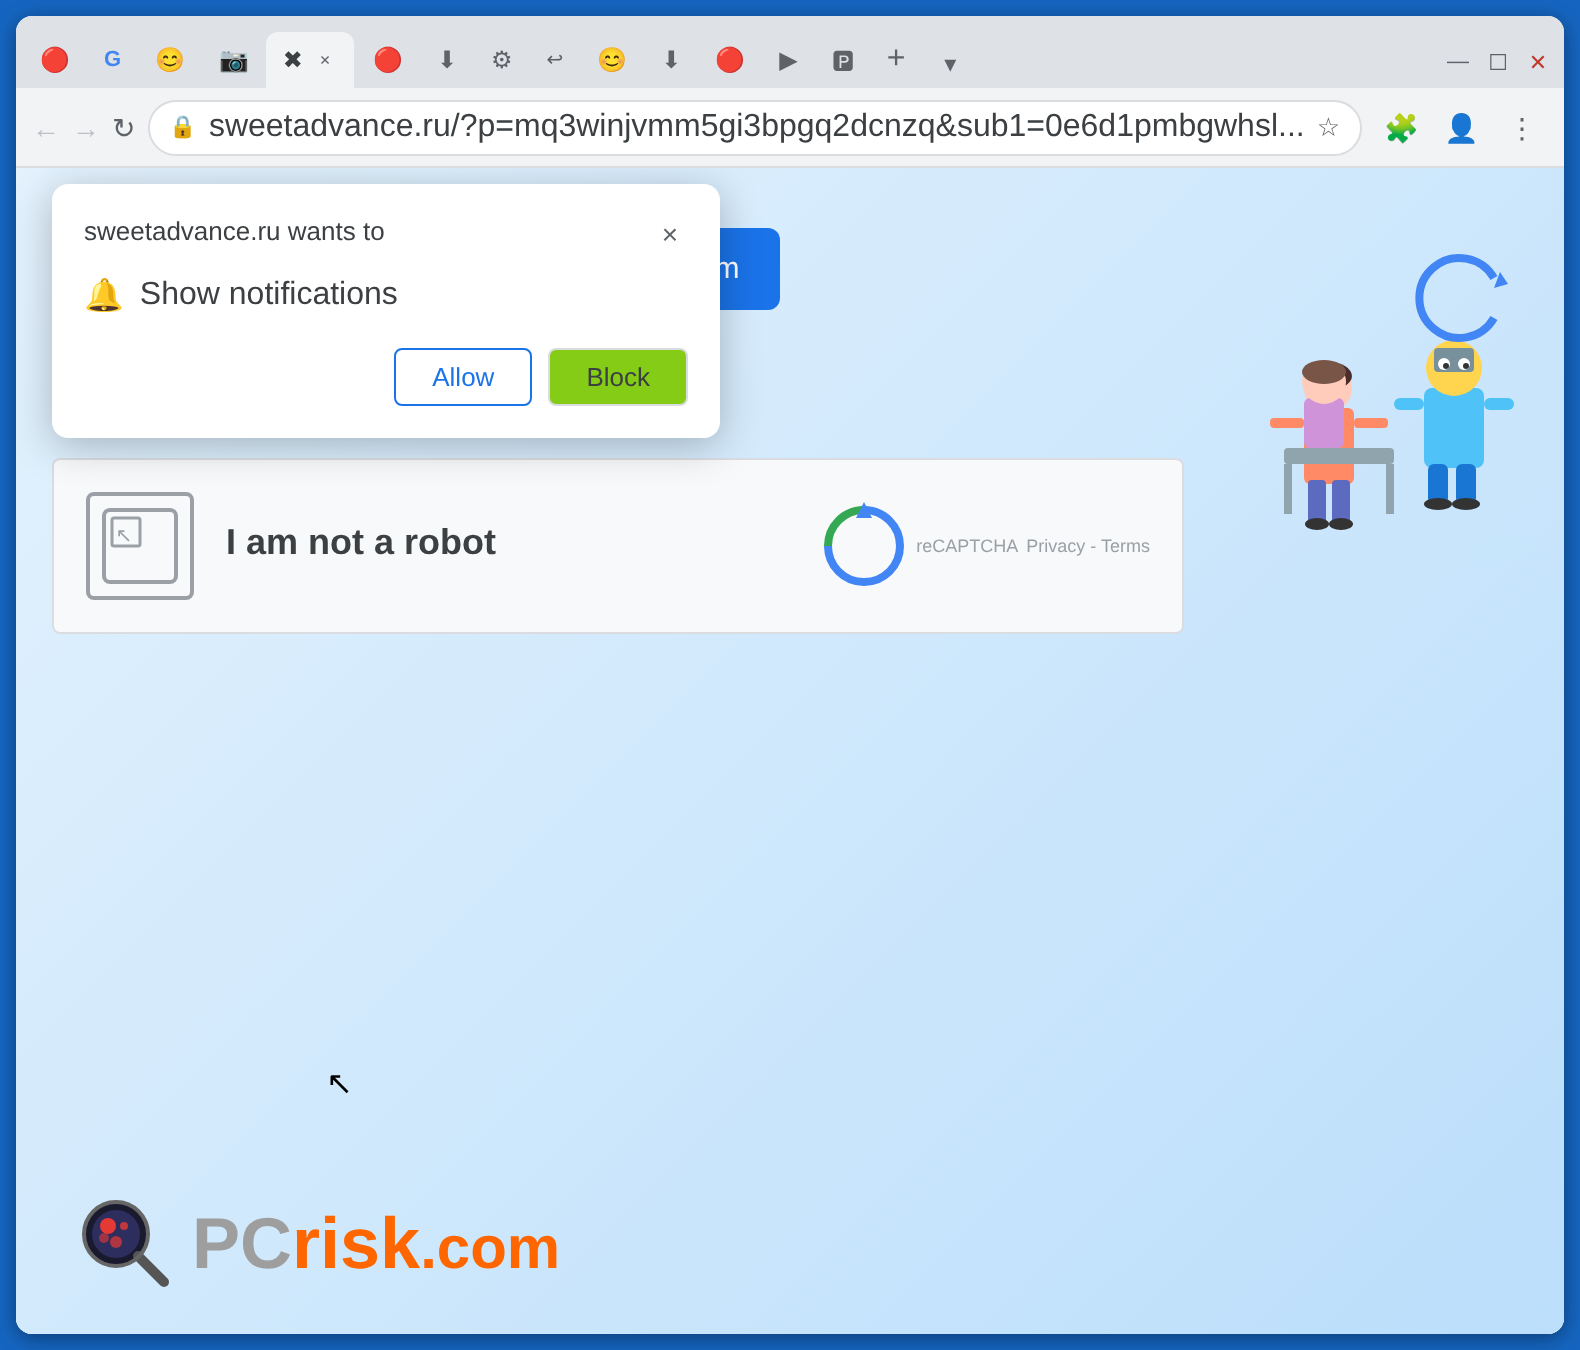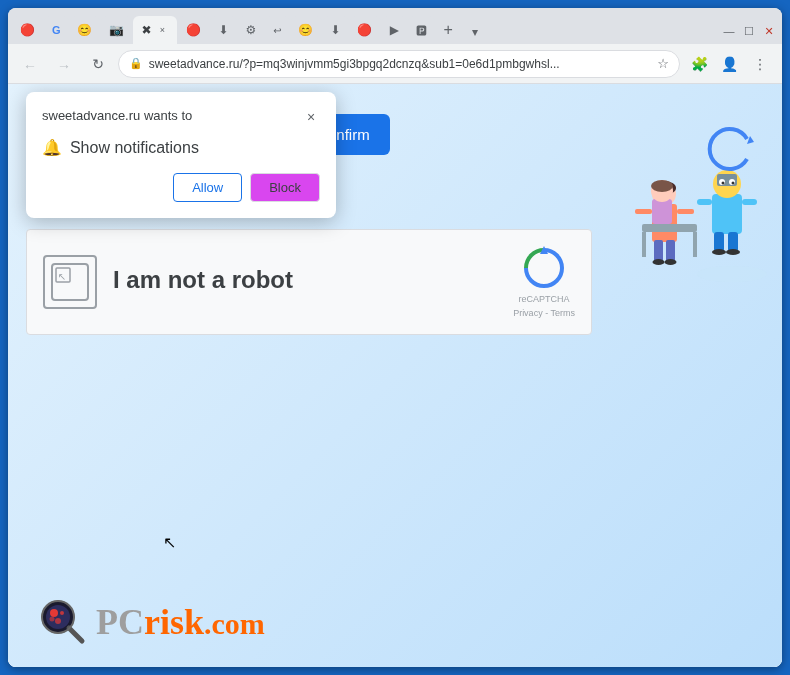--- a/index.html
+++ b/index.html
@@ -72,21 +72,21 @@
     .lock-icon {
       color: #5f6368;
       font-size: 11px;
     }
 
     .address-text {
       flex: 1;
       overflow: hidden;
       text-overflow: ellipsis;
       white-space: nowrap;
-      font-size: 12px;
+      font-size: 16px;
     }
 
     .toolbar-icons {
       display: flex;
       align-items: center;
       gap: 2px;
     }
 
     .toolbar-icon-btn {
       width: 28px;
@@ -113,21 +113,21 @@
       height: 100%;
       background: linear-gradient(135deg, #e3f2fd 0%, #bbdefb 100%);
       position: relative;
     }
 
     
     .notif-popup {
       position: absolute;
       top: 8px;
       left: 18px;
-      width: 310px;
+      width: 334px;
       background: #fff;
       border-radius: 8px;
       box-shadow: 0 4px 20px rgba(0,0,0,0.25);
       padding: 16px;
       z-index: 10;
     }
 
     .notif-popup-header {
       display: flex;
       justify-content: space-between;
@@ -184,21 +184,21 @@
       color: #1a73e8;
       font-size: 13px;
       cursor: pointer;
       font-weight: 500;
     }
 
     .btn-block {
       padding: 6px 18px;
       border: 1px solid #dadce0;
       border-radius: 4px;
-      background: #d946ef;
+      background: #84cc16;
       color: #3c4043;
       font-size: 13px;
       cursor: pointer;
       font-weight: 500;
     }
 
     
     .confirm-btn {
       position: absolute;
       top: 30px;
@@ -236,39 +236,39 @@
       justify-content: center;
       flex-shrink: 0;
       position: relative;
     }
 
     .recaptcha-text {
       flex: 1;
     }
 
     .recaptcha-title {
-      font-size: 24px;
+      font-size: 18px;
       font-weight: bold;
       color: #3c4043;
       margin-bottom: 4px;
     }
 
     .recaptcha-subtitle {
       font-size: 13px;
       color: #5f6368;
     }
 
     .recaptcha-subtitle strong {
       color: #1a73e8;
       font-weight: bold;
     }
 
     .recaptcha-logo-area {
       display: flex;
-      flex-direction: column;
+      flex-direction: row;
       align-items: center;
       gap: 4px;
       flex-shrink: 0;
     }
 
     .recaptcha-brand {
       font-size: 9px;
       color: #9aa0a6;
       text-align: center;
     }
@@ -297,21 +297,21 @@
       align-items: center;
       gap: 8px;
     }
 
     .pcrisk-logo {
       width: 50px;
       height: 50px;
     }
 
     .pcrisk-text {
-      font-family: Liberation Serif, serif;
+      font-family: Liberation Sans, sans-serif;
       font-size: 36px;
       font-weight: bold;
     }
 
     .pcrisk-pc {
       color: #9e9e9e;
     }
 
     .pcrisk-risk {
       color: #ff6600;

